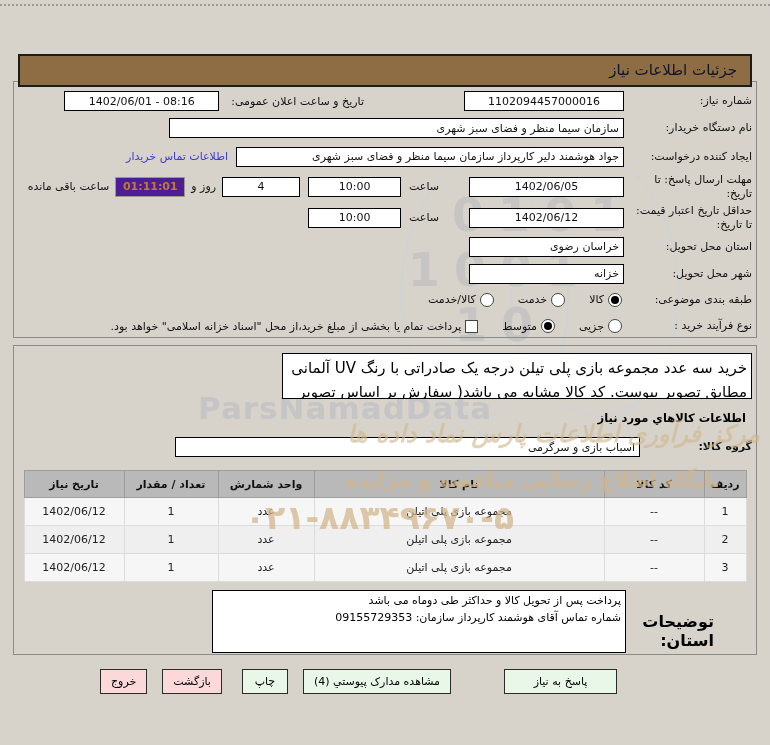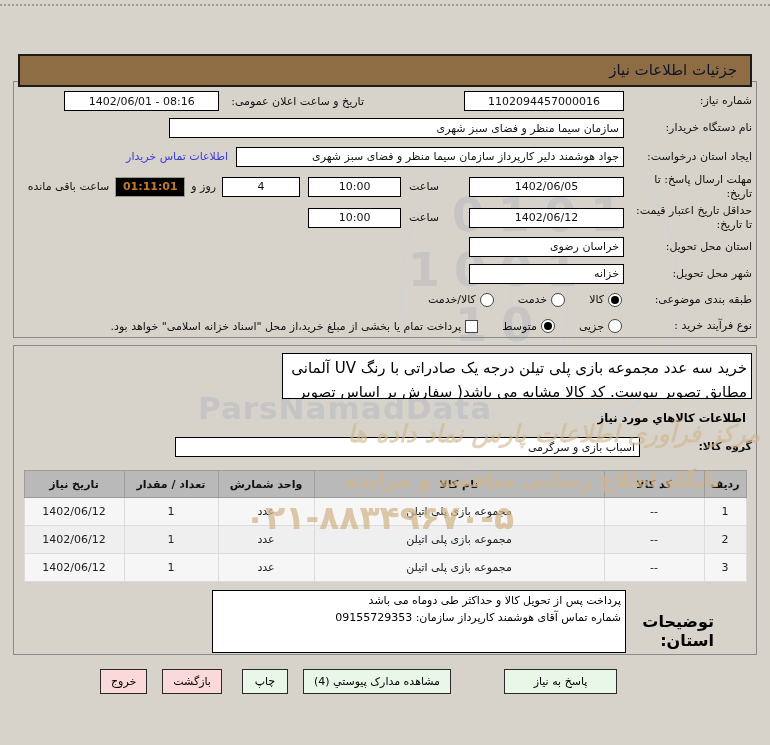--- a/index.html
+++ b/index.html
@@ -38,21 +38,21 @@
   .frow { display:flex; align-items:center; font-size:11px; color:#111; }
   .flabel { width:128px; flex:0 0 128px; text-align:right; line-height:1.2; padding-left:4px; }
   .blabel { font-weight:bold; }
 
   .tbox {
     background:#fff; border:1px solid #000; height:20px;
     display:flex; align-items:center; justify-content:center;
     font-size:11px; direction:ltr; overflow:hidden; white-space:nowrap;
   }
   .tbox.fa { direction:rtl; justify-content:flex-start; padding-right:4px; }
-  .countdown { background:#000000; border:1px solid #9a9a8a; color:#c07b2a; font-weight:bold; }
+  .countdown { background:#4c1d95; border:1px solid #9a9a8a; color:#c07b2a; font-weight:bold; }
 
   .link { color:#3b3bd6; font-size:11px; cursor:pointer; }
 
   .radio { width:14px; height:14px; border-radius:50%; border:1px solid #444; background:#fff; display:inline-block; position:relative; flex:0 0 14px; }
   .radio.checked::after { content:""; position:absolute; left:2px; top:2px; width:8px; height:8px; border-radius:50%; background:#000; }
   .checkbox { width:13px; height:13px; border:1px solid #444; background:#fff; display:inline-block; flex:0 0 13px; }
   .optlabel { margin-right:4px; }
   .optgap { margin-right:24px; display:flex; align-items:center; }
 
   
@@ -120,21 +120,21 @@
       <div style="margin-left:12px;">تاریخ و ساعت اعلان عمومی:</div>
       <div class="tbox" style="width:155px;">1402/06/01 - 08:16</div>
     </div>
 
     <div class="frow" style="height:28px;">
       <div class="flabel">نام دستگاه خریدار:</div>
       <div class="tbox fa" style="width:455px;">سازمان سیما منظر و فضای سبز شهری</div>
     </div>
 
     <div class="frow" style="height:29px;">
-      <div class="flabel">ایجاد استان درخواست:</div>
+      <div class="flabel">ایجاد کننده درخواست:</div>
       <div class="tbox fa" style="width:388px;padding-left:41px;">جواد هوشمند دلیر کارپرداز سازمان سیما منظر و فضای سبز شهری</div>
       <div class="link" style="margin-right:8px;">اطلاعات تماس خریدار</div>
     </div>
 
     <div class="frow" style="height:31px;">
       <div class="flabel">مهلت ارسال پاسخ: تا تاریخ:</div>
       <div class="tbox" style="width:155px;">1402/06/05</div>
       <div style="flex:0 0 30px;"></div>
       <div style="margin-left:8px;">ساعت</div>
       <div class="tbox" style="width:93px;">10:00</div>

